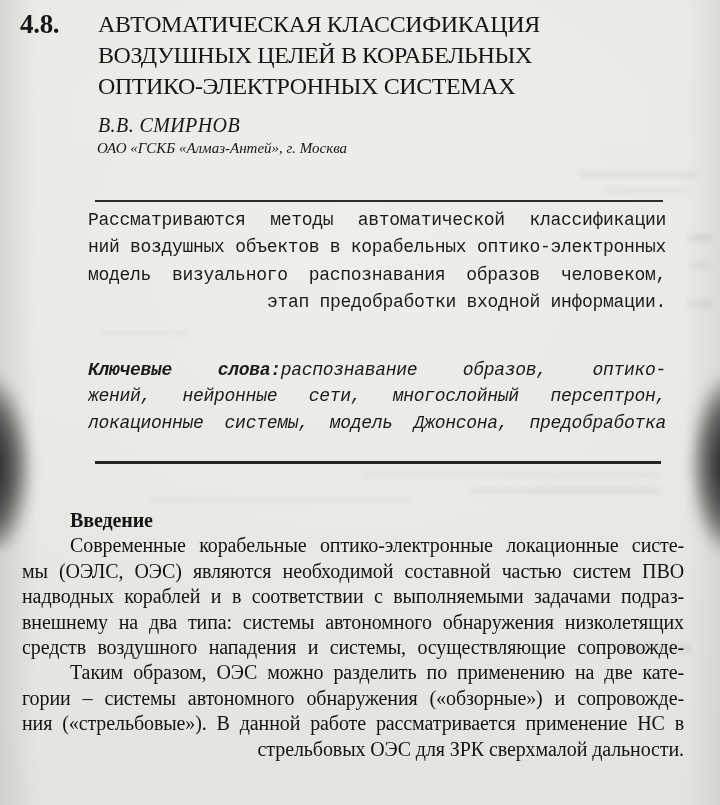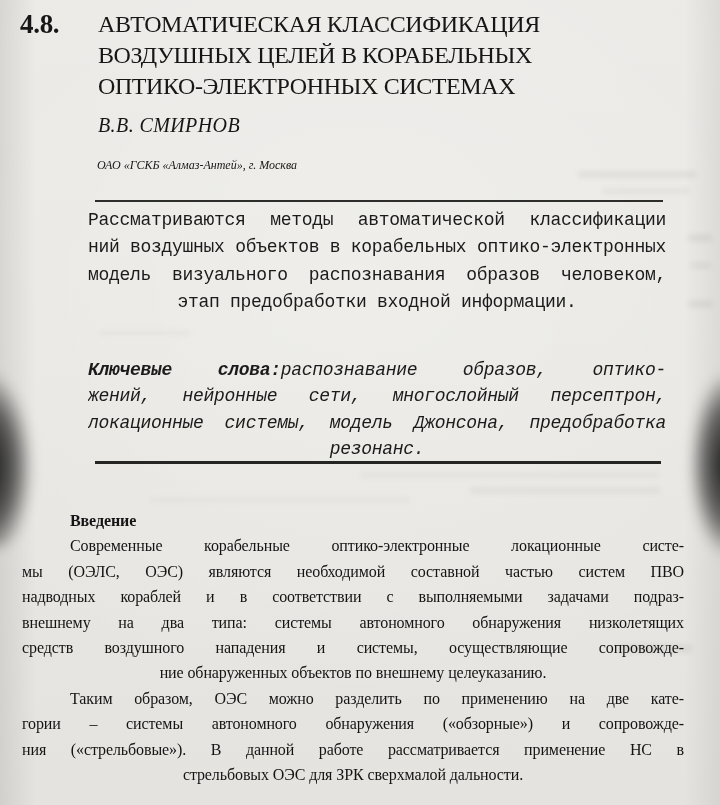--- a/index.html
+++ b/index.html
@@ -53,47 +53,47 @@
   .title { position:absolute; left:98px; top:9px; width:600px; }
   .title-line {
     font-weight:normal; font-size:24px; line-height:31px;
     letter-spacing:-0.4px; white-space:nowrap;
   }
   .author {
     position:absolute; left:98px; top:114px;
     font-style:italic; font-size:20px; letter-spacing:0.4px; white-space:nowrap;
   }
   .affiliation {
-    position:absolute; left:97px; top:158px;
-    font-style:italic; font-size:12px; white-space:nowrap;text-align:center;
+    position:absolute; left:97px; top:140px;
+    font-style:italic; font-size:15px; white-space:nowrap;text-align:center;
   }
 
   
   .rule-top    { position:absolute; left:95px; top:200px; width:568px; height:2px; background:#2d2d2b; }
   .rule-bottom { position:absolute; left:95px; top:461px; width:566px; height:3px; background:#252523; }
 
   .abstract, .keywords {
     position:absolute; left:88px; width:578px;
     font-family:Liberation Mono, monospace;
     color:#1b1b1b; font-size:18px; letter-spacing:-0.3px;
   }
   .abstract { top:207px; line-height:27.3px; }
   .keywords { top:357px; line-height:26.3px; font-style:italic; }
   .kw-label { font-weight:bold; margin-right:0; }
 
   
   .intro {
     position:absolute; left:22px; top:508px; width:662px;
-    font-size:16px; line-height:25.4px; letter-spacing:-0.1px; color:#141414;
+    font-size:20px; line-height:25.4px; letter-spacing:-0.1px; color:#141414;
   }
   .intro-heading { font-weight:bold; text-indent:48px; }
 
   
   .jline { text-align:justify; text-align-last:justify; height:1lh; overflow:hidden; }
-  .lline { text-align:center; height:1lh; overflow:hidden; }
+  .lline { text-align:right; height:1lh; overflow:hidden; }
   .ind   { text-indent:48px; }
 </style>
 </head>
 <body>
 
 <div class="page">
 
   <div class="vignette"></div>
 
   <div class="blob-left"></div>
@@ -124,34 +124,32 @@
     <div class="jline">Рассматриваются методы автоматической классификации изображе-</div>
     <div class="jline">ний воздушных объектов в корабельных оптико-электронных системах</div>
     <div class="jline">модель визуального распознавания образов человеком, описывается</div>
     <div class="lline">этап предобработки входной информации.</div>
   </div>
 
   <div class="keywords">
     <div class="jline"><span class="kw-label">Ключевые слова:</span><span>распознавание образов, оптико-электронные</span></div>
     <div class="jline">жений, нейронные сети, многослойный персептрон, адаптивный</div>
     <div class="jline">локационные системы, модель Джонсона, предобработка изобра-</div>
-    <div class="lline">резонанс.</div>
   </div>
 
   <div class="rule-bottom"></div>
 
   <div class="intro">
     <div class="intro-heading">Введение</div>
 
     <div class="jline ind">Современные корабельные оптико-электронные локационные систе-</div>
     <div class="jline">мы (ОЭЛС, ОЭС) являются необходимой составной частью систем ПВО</div>
     <div class="jline">надводных кораблей и в соответствии с выполняемыми задачами подраз-</div>
     <div class="jline">внешнему на два типа: системы автономного обнаружения низколетящих</div>
     <div class="jline">средств воздушного нападения и системы, осуществляющие сопровожде-</div>
-    <div class="lline">ние обнаруженных объектов по внешнему целеуказанию.</div>
 
     <div class="jline ind">Таким образом, ОЭС можно разделить по применению на две кате-</div>
     <div class="jline">гории – системы автономного обнаружения («обзорные») и сопровожде-</div>
     <div class="jline">ния («стрельбовые»). В данной работе рассматривается применение НС в</div>
     <div class="lline">стрельбовых ОЭС для ЗРК сверхмалой дальности.</div>
   </div>
 
 </div>
 
 </body></html>

